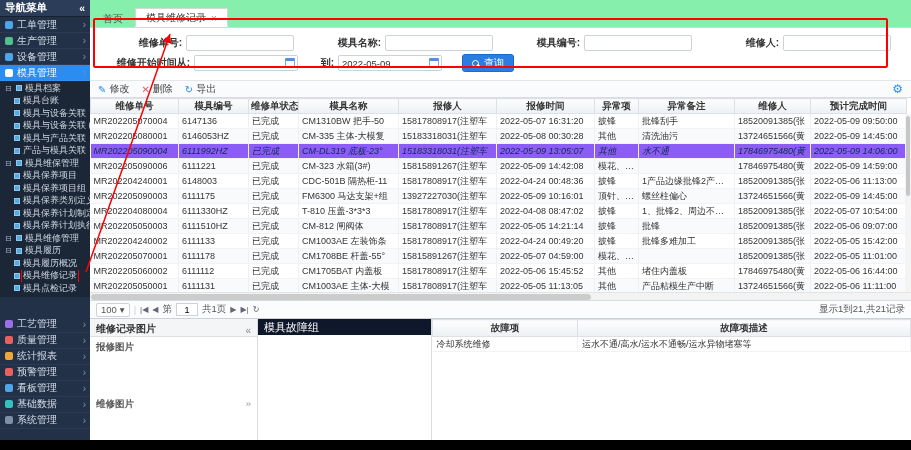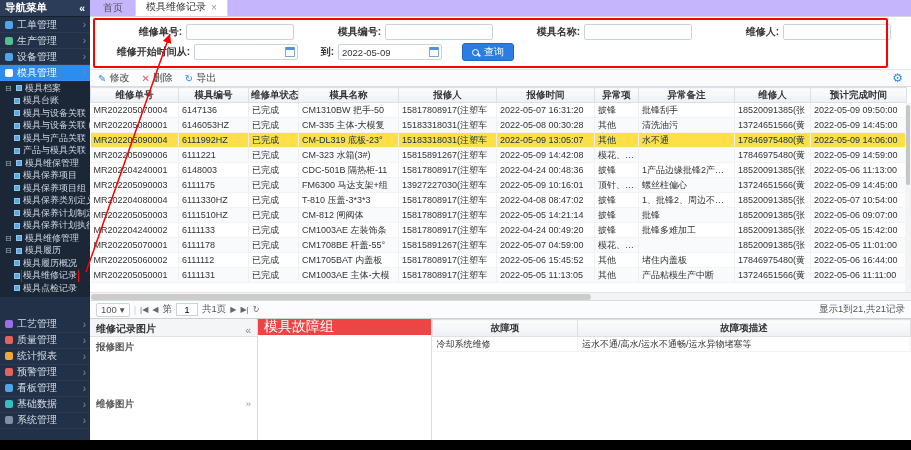--- a/index.html
+++ b/index.html
@@ -21,21 +21,21 @@
   .tree-row.group { padding-left: 5px; }
   .tree-row.child { padding-left: 14px; }
   .tree-exp { color: #9fb2c6; font-size: 8px; width: 8px; }
   .tree-sq { width: 6px; height: 6px; background: #58a9e0; border: 1px solid #8ec6ec; flex-shrink: 0; }
   .tree-label.sel { outline: 1.5px solid #ff0000; outline-offset: 1px; }
   .sb-bottom { margin-top: 20px; }
 
   
   .main { flex: 1; display: flex; flex-direction: column; min-width: 0; background: #fff; }
 
-  .tabbar { height: 17px; background: #c4b5fd; border-bottom: 1px solid #d4d7da; display: flex; align-items: flex-end; padding-left: 3px; gap: 2px; flex-shrink: 0; }
+  .tabbar { height: 28px; background: #86efac; border-bottom: 1px solid #d4d7da; display: flex; align-items: flex-end; padding-left: 3px; gap: 2px; flex-shrink: 0; }
   .tab { font-size: 10px; padding: 2px 10px 1px; color: #555; cursor: pointer; display: flex; align-items: center; gap: 5px; }
   .tab.active { background: #fff; border: 1px solid #d4d7da; border-bottom: 1px solid #fff; color: #333; }
   .tab .tab-close { color: #999; font-size: 10px; }
 
   .search-panel { padding: 4px 8px 5px; flex-shrink: 0; }
   .search-row { display: flex; align-items: center; margin: 3px 0; }
   .fgroup { display: flex; align-items: center; width: 199px; }
   .fgroup label, .date-label { font-size: 10px; font-weight: bold; color: #333; text-align: right; }
   .fgroup label { width: 84px; margin-right: 4px; flex-shrink: 0; }
   .txt { height: 16px; border: 1px solid #ccd2d9; border-radius: 2px; font-size: 9.5px; padding: 0 3px; width: 108px; color:#333; }
@@ -53,21 +53,21 @@
   .tool-ic { font-size: 10px; }
   .ic-edit { color: #2d8cf0; } .ic-del { color: #e05c5c; } .ic-exp { color: #2d8cf0; }
   .toolbar .spacer { flex: 1; }
   .gear { color: #2d8cf0; font-size: 12px; cursor: pointer; }
 
   .table-wrap { flex: 1; overflow: hidden; position: relative; }
   table.grid { border-collapse: collapse; table-layout: fixed; width: 816px; }
   table.grid th { background: linear-gradient(#fcfdfe,#edf0f4); border: 1px solid #dde1e6; font-size: 9.5px; font-weight: bold; height: 15px; padding: 0 2px; color: #333; white-space: nowrap; overflow: hidden; cursor: pointer; }
   table.grid td { font-size: 9px; height: 15px; padding: 0 3px; border-right: 1px solid #eef0f3; border-bottom: 1px solid #f1f3f6; white-space: nowrap; overflow: hidden; text-overflow: ellipsis; color: #333; }
   table.grid tr:nth-child(even) td { background: #f8fafc; }
-  table.grid tr.sel td { background: #fde047; color: #0d2c4e; }
+  table.grid tr.sel td { background: #8b5cf6; color: #0d2c4e; font-style: italic; }
   .vscroll { position: absolute; top: 16px; right: 0; bottom: 0; width: 6px; background: #f4f4f4; }
   .vscroll .thumb { position: absolute; top: 2px; left: 1px; width: 4px; height: 80px; background: #c6c6c6; border-radius: 2px; }
 
   .hscroll { height: 8px; background: #f3f3f3; border-top: 1px solid #e4e4e4; position: relative; flex-shrink: 0; }
   .hscroll .thumb { position: absolute; left: 1px; top: 1px; height: 6px; width: 500px; background: #cccccc; border-radius: 3px; }
 
   .pagebar { height: 18px; border-top: 1px solid #d9dde1; background: #fbfcfd; display: flex; align-items: center; gap: 4px; padding: 0 6px; font-size: 9.5px; color: #555; flex-shrink: 0; }
   .psize { border: 1px solid #ccd2d9; border-radius: 2px; height: 14px; display: inline-flex; align-items: center; gap: 3px; padding: 0 4px; background: #fff; cursor: pointer; }
   .pg-sep { color: #d0d0d0; }
   .pg-ic { color: #667; cursor: pointer; font-size: 8px; }
@@ -76,21 +76,21 @@
 
   
   .bottom { height: 132px; display: flex; border-top: 1px solid #ccd1d7; flex-shrink: 0; background: #fff; }
   .panel-hd { height: 18px; background: #f3f5f7; border-bottom: 1px solid #dde1e6; font-size: 10px; font-weight: bold; color: #333; display: flex; align-items: flex-end; justify-content: space-between; padding: 0 6px; }
   .panel-hd .hd-ic { color: #888; font-weight: normal; cursor: pointer; }
   .p-images { width: 168px; border-right: 1px solid #d9dde1; display: flex; flex-direction: column; }
   .img-sec { font-size: 9.5px; font-weight: bold; color: #555; padding: 4px 6px; display: flex; justify-content: space-between; }
   .img-sec .hd-ic { color: #999; font-weight: normal; }
   .img-space { flex: 1; }
   .p-group { width: 174px; border-right: 1px solid #d9dde1; display: flex; flex-direction: column; }
-  .grp-item { height: 16px; background: #ef4444; color: #fff; font-size: 14px; display: flex; align-items: center; padding: 0 6px; cursor: pointer; }
+  .grp-item { height: 16px; background: #0f172a; color: #fff; font-size: 11px; display: flex; align-items: center; padding: 0 6px; cursor: pointer; }
   .p-detail { flex: 1; display: flex; flex-direction: column; min-width: 0; }
   table.dgrid { border-collapse: collapse; table-layout: fixed; width: 100%; }
   table.dgrid th { background: linear-gradient(#fcfdfe,#edf0f4); border: 1px solid #dde1e6; font-size: 9.5px; font-weight: bold; height: 17px; color: #333; text-align: center; }
   table.dgrid td { font-size: 9px; height: 15px; padding: 0 4px; border-right: 1px solid #eef0f3; border-bottom: 1px solid #f1f3f6; white-space: nowrap; overflow: hidden; text-overflow: ellipsis; }
 
   .black-bar { position: absolute; left: 0; right: 0; bottom: 0; height: 10px; background: #000; z-index: 40; }
 
   
   .ann-box { position: absolute; border: 2px solid #ff0000; border-radius: 2px; z-index: 50; pointer-events: none; }
   .ann-form { left: 93px; top: 18px; width: 795px; height: 50px; }
@@ -253,25 +253,25 @@
       </div>
     </div>
 
     <div class="search-panel">
       <div class="search-row">
         <div class="fgroup">
           <label>维修单号:</label>
           <input class="txt" type="text" value="" style="">
         </div>
         <div class="fgroup">
+          <label>模具名称:</label>
+          <input class="txt" type="text" value="" style="">
+        </div>
+        <div class="fgroup">
           <label>模具编号:</label>
-          <input class="txt" type="text" value="" style="">
-        </div>
-        <div class="fgroup">
-          <label>模具名称:</label>
           <input class="txt" type="text" value="" style="">
         </div>
         <div class="fgroup">
           <label>维修人:</label>
           <input class="txt" type="text" value="" style="">
         </div>
       </div>
       <div class="search-row">
         <label class="date-label lbl-from">维修开始时间从:</label>
         <span class="date-wrap">

